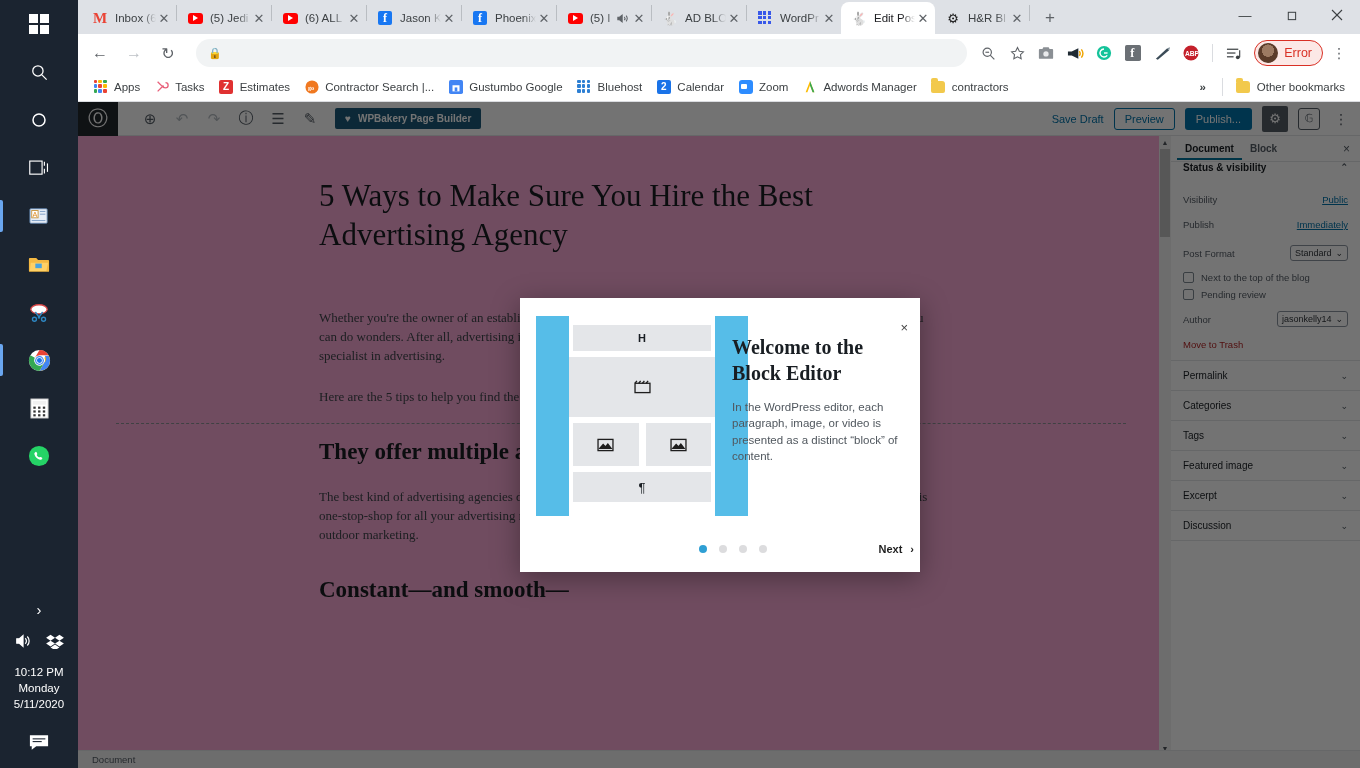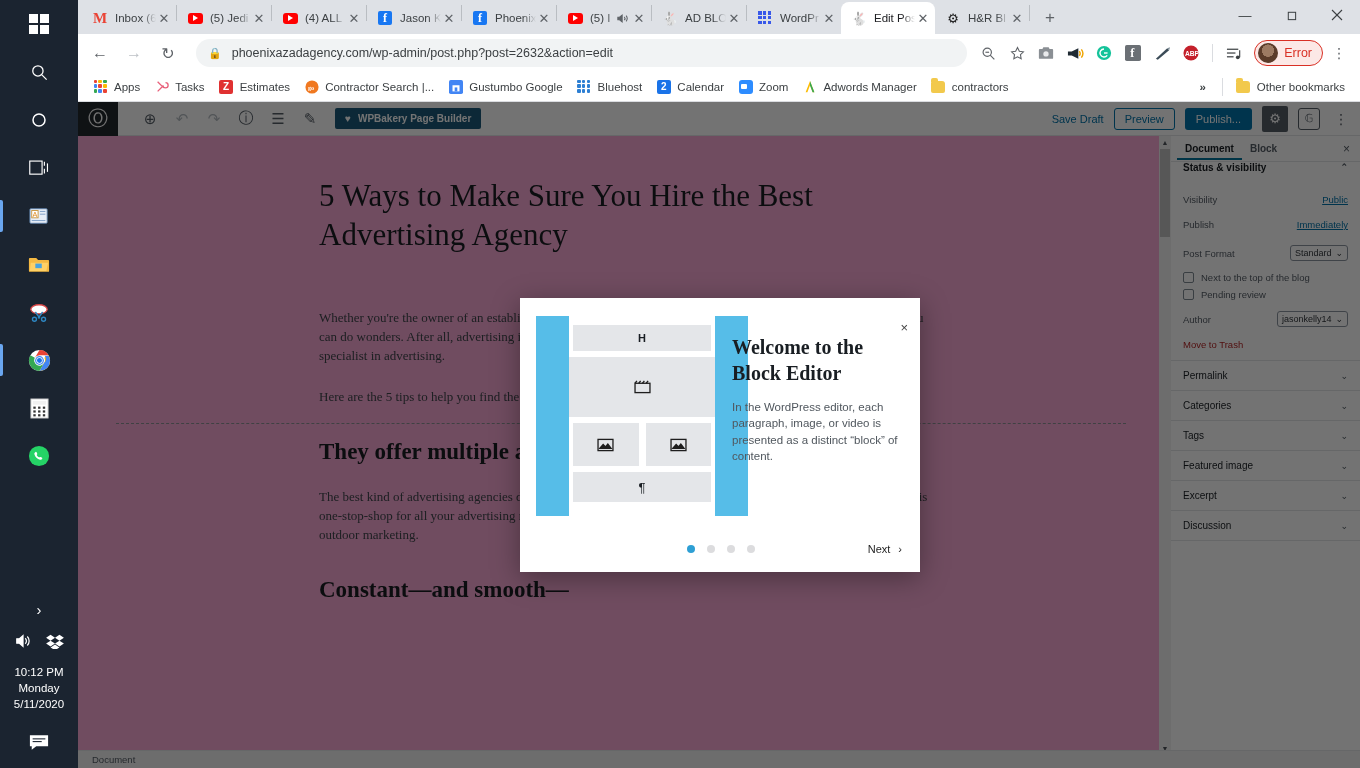--- a/index.html
+++ b/index.html
@@ -158,21 +158,21 @@
     background:#ffffff; box-shadow: 0 6px 26px rgba(0,0,0,.35); display:flex;
   }
   .modal-illus { width: 212px; flex: 0 0 212px; padding: 18px 0 0 16px;}
   .illus-box { width: 212px; height: 200px; background:#56bde8; padding: 0 33px; overflow:hidden;}
   .illus-inner { background:#fff; padding: 9px 0 0 0; height:200px;}
   .illus-blk { background:#e4e6e9; display:flex; align-items:center; justify-content:center; color:#191e23;}
   .modal-body { flex:1 1 auto; padding: 36px 22px 0 0; position:relative;}
   .modal-close { position:absolute; right: 12px; top: 22px; font-size:13px; color:#444; }
   .modal-h { font-family:"Liberation Serif", serif; font-size:20px; font-weight:bold; color:#191e23; line-height:1.3;}
   .modal-p { font-size:11.5px; color:#50575e; line-height:1.42; margin-top:13px;}
-  .modal-foot { position:absolute; left:0; bottom:0; width:400px; height:46px; display:flex; align-items:center;}
+  .modal-foot { position:absolute; left:12px; bottom:0; width:400px; height:46px; display:flex; align-items:center;font-weight:bold;}
   .dots { display:flex; gap:12px; margin-left:167px;}
   .dot { width:8px; height:8px; border-radius:50%; background:#dcdcde;}
   .dot.on { background:#2e9fd4;}
   .next { margin-left:auto; margin-right:18px; font-size:11px; color:#1e1e1e; display:flex; align-items:center; gap:8px;}
 </style>
 </head>
 <body>
 
 <div class="screen">
 
@@ -314,21 +314,21 @@
             <span class="fav-yt"></span>
           </span>
         <span class="tab-title">(5) Jedi</span>
         <span class="tab-close">✕</span>
       </div>
       <div class="tab-sep"></div>
       <div class="tab">
         <span class="favicon">
             <span class="fav-yt"></span>
           </span>
-        <span class="tab-title">(4) ALL</span>
+        <span class="tab-title">(6) ALL</span>
         <span class="tab-close">✕</span>
       </div>
       <div class="tab-sep"></div>
       <div class="tab">
         <span class="favicon">
             <span class="fav-fb">f</span>
           </span>
         <span class="tab-title">Jason K</span>
         <span class="tab-close">✕</span>
       </div>
@@ -412,21 +412,20 @@
         </div>
       </div>
     </div>
 
     <div class="toolbar">
       <div class="nav-btn">←</div>
       <div class="nav-btn disabled">→</div>
       <div class="nav-btn">↻</div>
       <div class="omnibox">
         <span class="lock">🔒</span>
-        <span class="url" title="phoenixazadagency.com/wp-admin/post.php?post=2632&amp;action=edit">phoenixazadagency.com/wp-admin/post.php?post=2632&amp;action=edit</span>
       </div>
       <div class="omni-right">
         <div class="tb-act">
           <svg width="15" height="15" viewBox="0 0 18 18" fill="none" stroke="#5f6368" stroke-width="1.4">
               <circle cx="7.5" cy="7.5" r="5"></circle>
               <line x1="11" y1="11" x2="16" y2="16"></line>
               <line x1="5.3" y1="7.5" x2="9.7" y2="7.5"></line>
             </svg>
         </div>
         <div class="tb-act">

